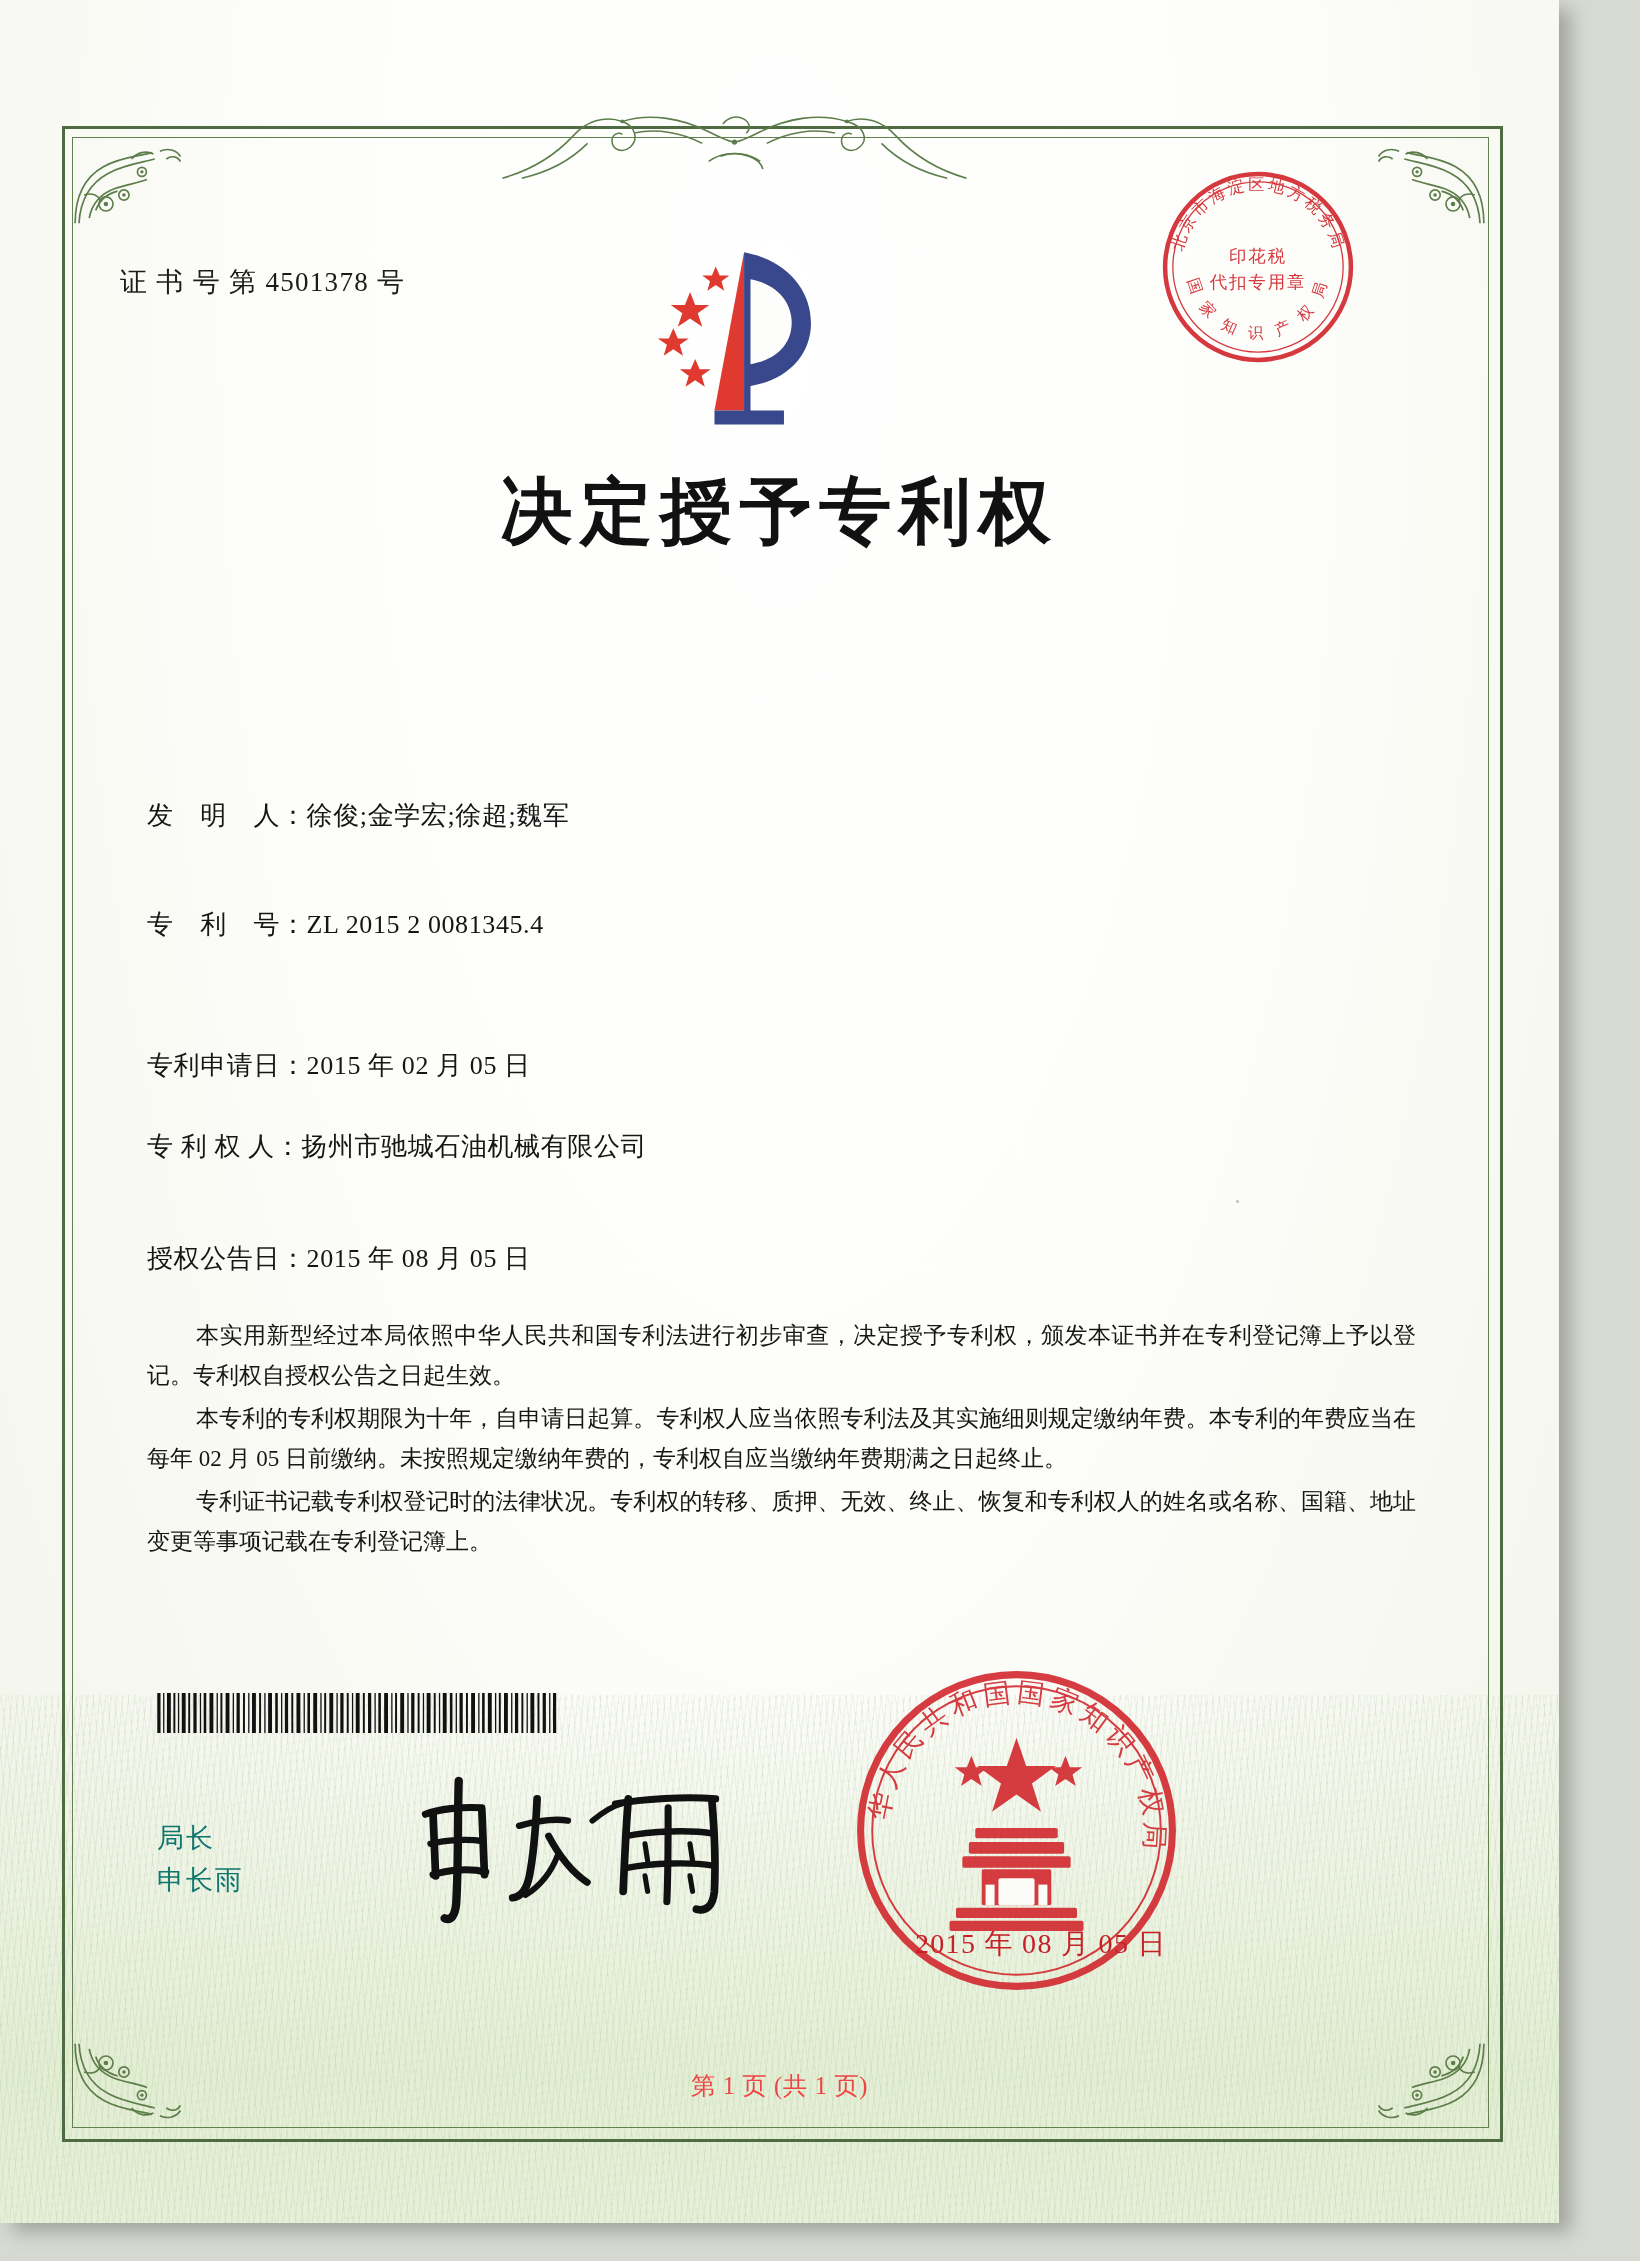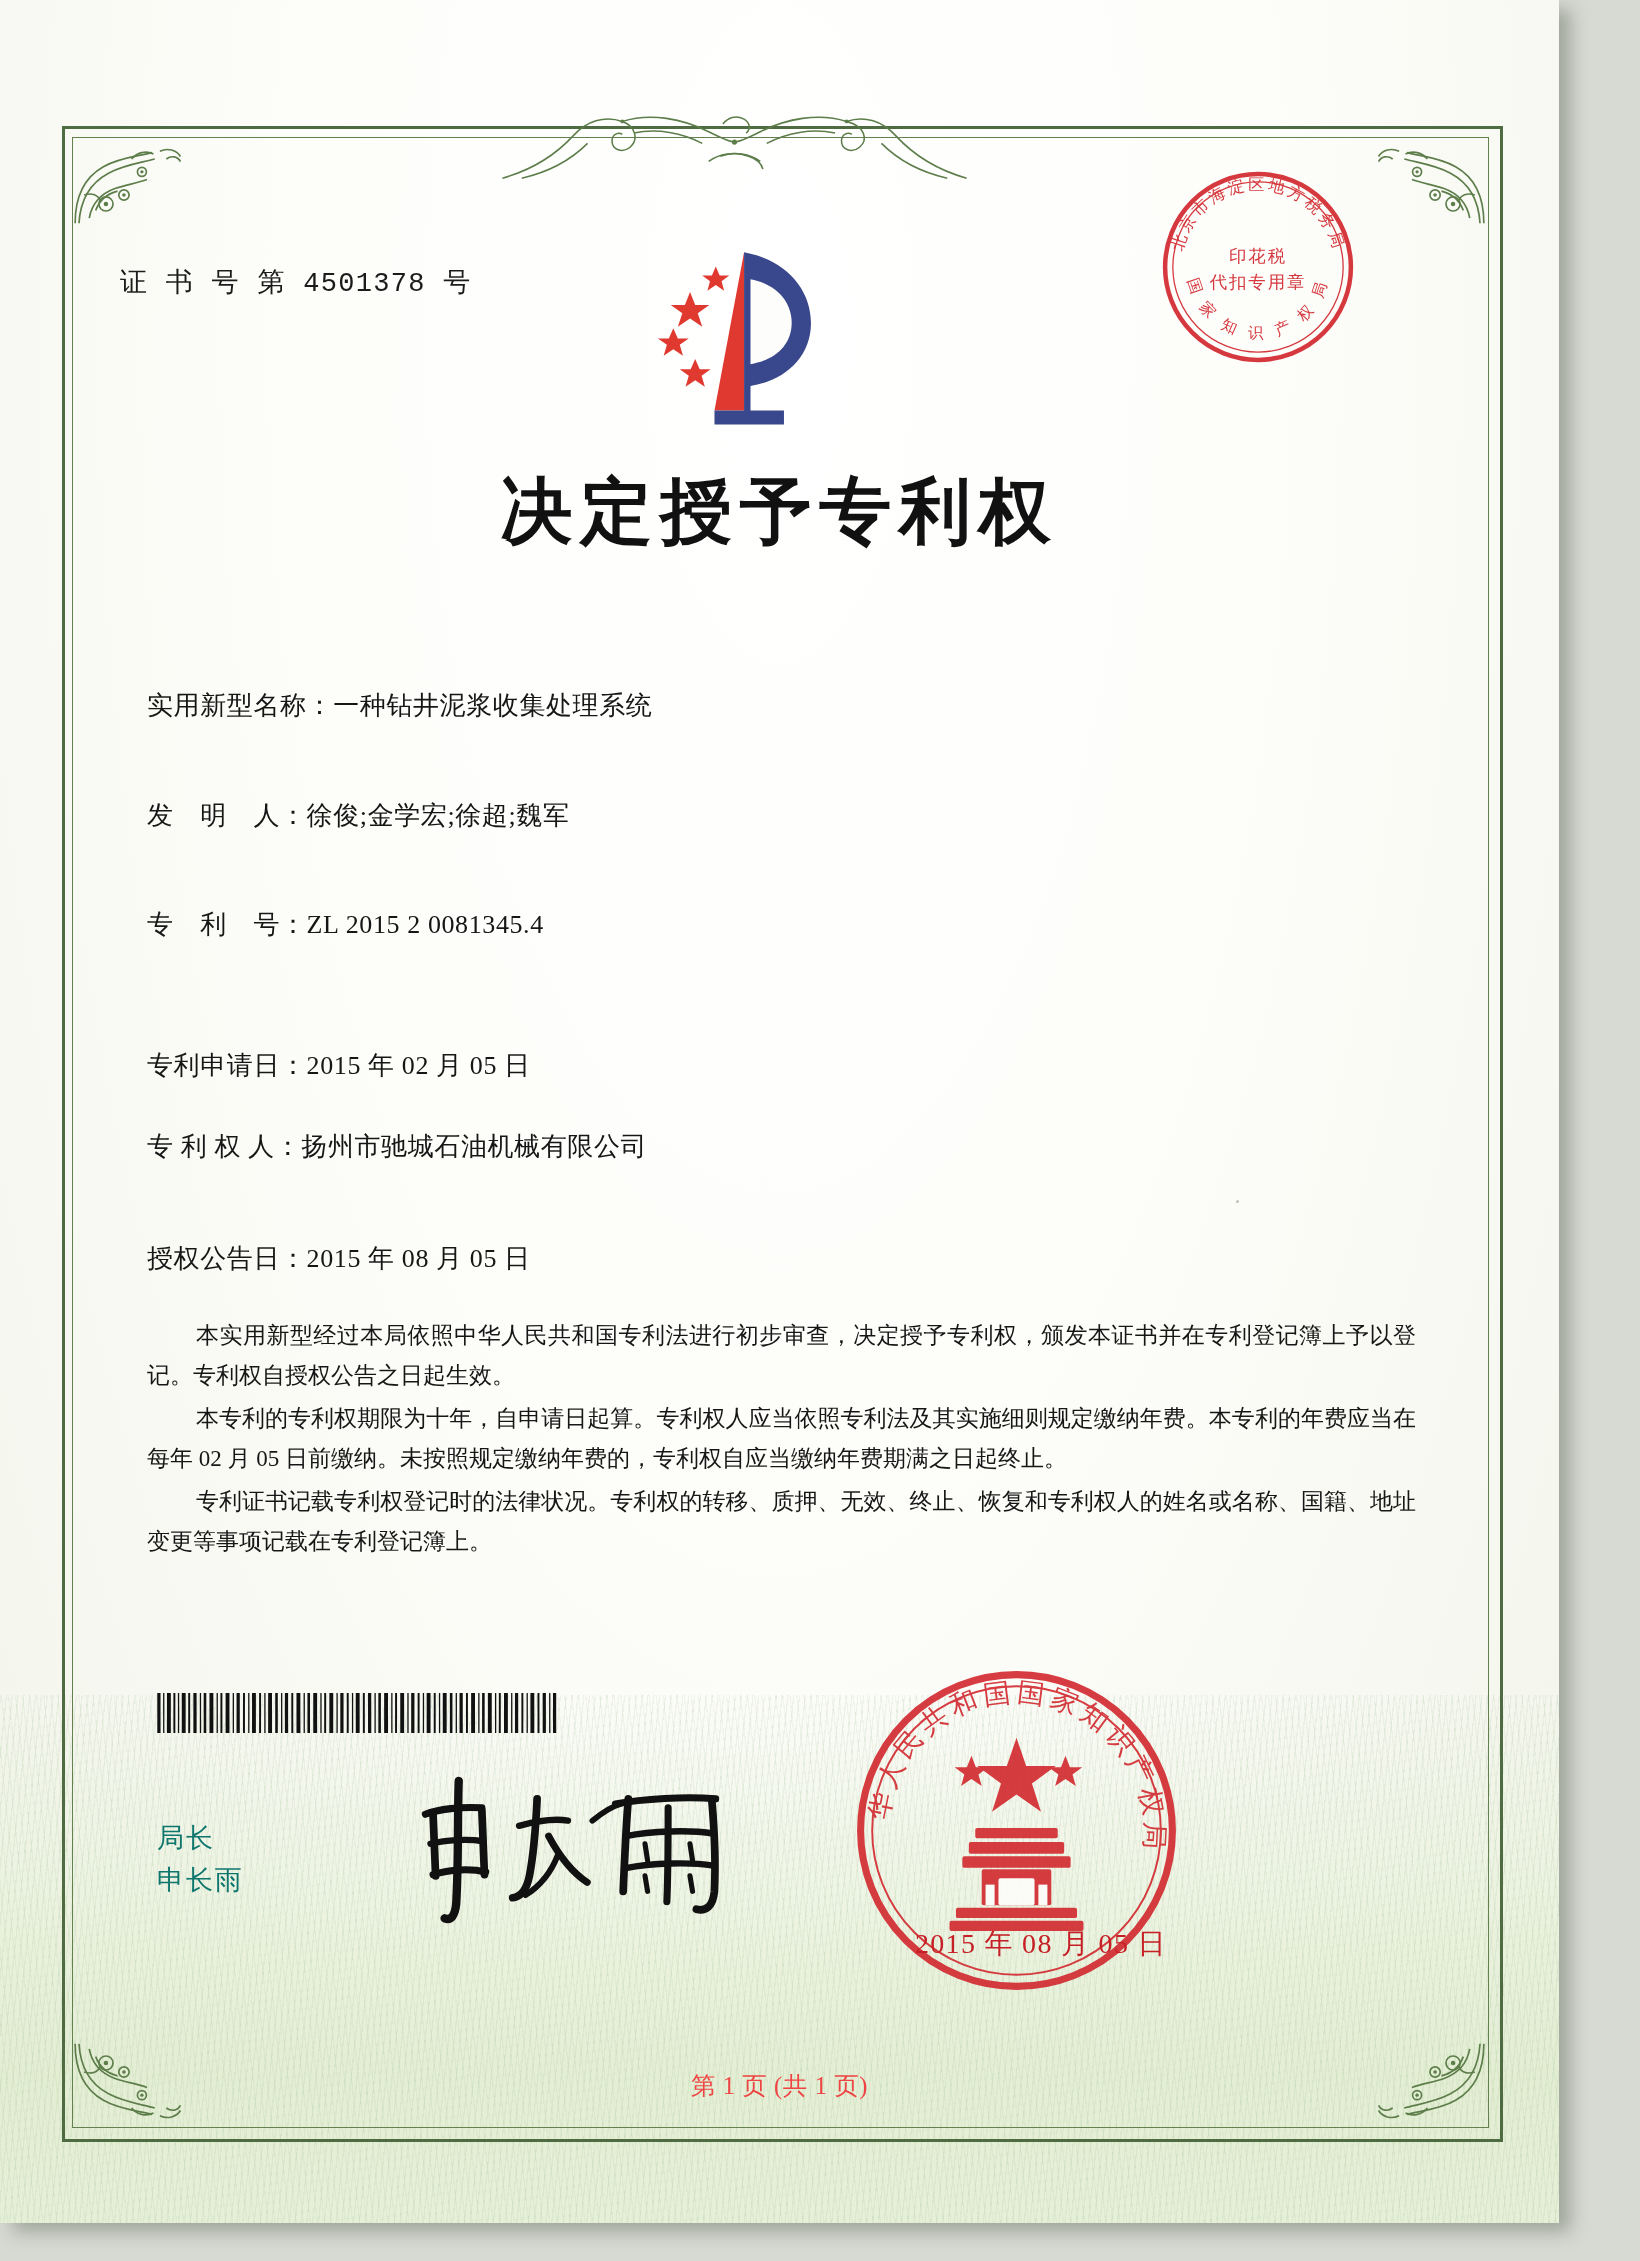--- a/index.html
+++ b/index.html
@@ -91,21 +91,20 @@
 
   
   #cert-number {
     position: absolute;
     left: 120px;
     top: 264px;
     font-size: 27px;
     letter-spacing: 1.3px;
     color: #1b1b1b;
     white-space: nowrap;
-    font-family: Liberation Mono, monospace;
   }
 
   #logo {
     position: absolute;
     left: 618px;
     top: 238px;
     width: 238px;
     height: 206px;
   }
   #logo svg { width: 100%; height: 100%; display: block; }
@@ -397,23 +396,20 @@
           <textPath href="#topArcBottom" startOffset="50%" text-anchor="middle">国 家 知 识 产 权 局</textPath>
         </text>
         <text x="155" y="148" text-anchor="middle" font-family="'DejaVu Serif', serif" font-size="27" fill="#d2282e" letter-spacing="3">印花税</text>
         <text x="155" y="188" text-anchor="middle" font-family="'DejaVu Serif', serif" font-size="27" fill="#d2282e" letter-spacing="3">代扣专用章</text>
       </g>
     </svg>
   </div>
 
   <div id="main-title">决定授予专利权</div>
 
-  <div class="field" id="f-name">
-    <span class="lbl">实用新型名称：</span><span class="val">一种钻井泥浆收集处理系统</span>
-  </div>
   <div class="field" id="f-inventor">
     <span class="lbl">发　明　人：</span><span class="val">徐俊;金学宏;徐超;魏军</span>
   </div>
   <div class="field" id="f-patentno">
     <span class="lbl">专　利　号：</span><span class="val">ZL 2015 2 0081345.4</span>
   </div>
   <div class="field" id="f-applydate">
     <span class="lbl">专利申请日：</span><span class="val">2015 年 02 月 05 日</span>
   </div>
   <div class="field" id="f-holder">

